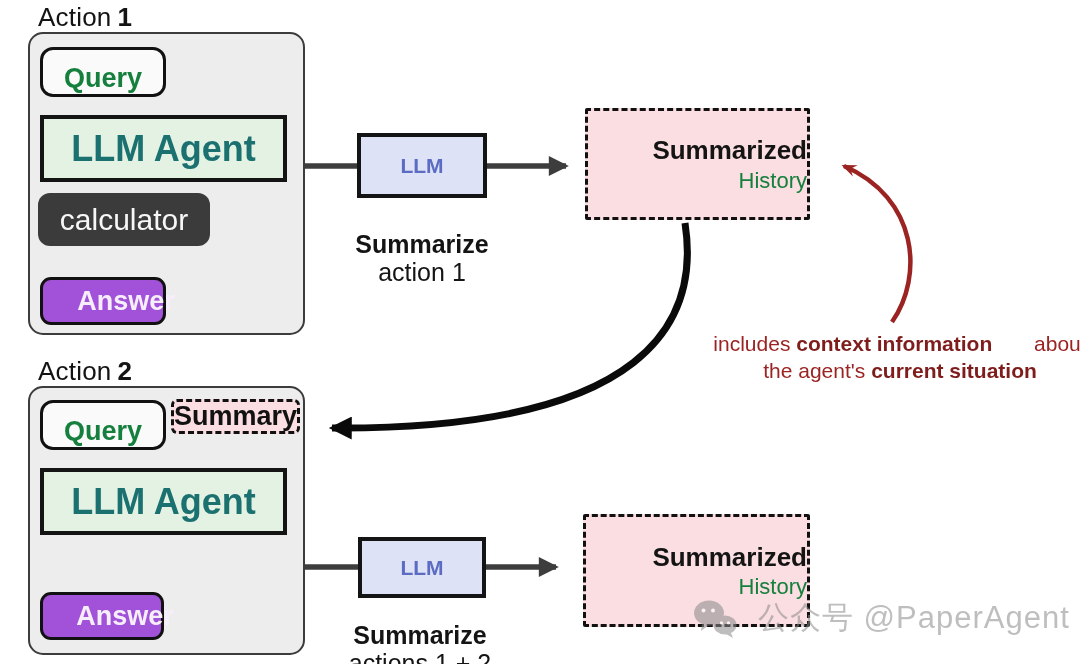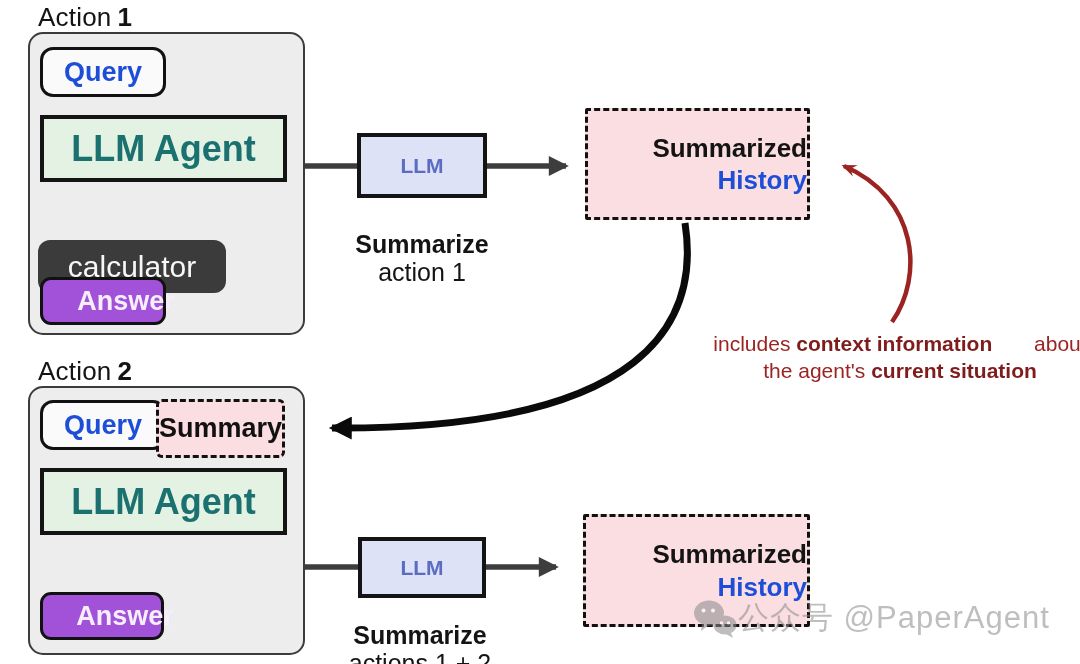--- a/index.html
+++ b/index.html
@@ -9,45 +9,45 @@
   }
   .abs{position:absolute;box-sizing:border-box;}
   
   .sec-label{font-size:26px;color:#141414;font-weight:500;letter-spacing:.2px;}
   .sec-label b{font-weight:800;margin-left:6px;}
   
   .panel{background:#ededed;border:2.5px solid #3c3c3c;border-radius:15px;}
   
   .node{display:flex;align-items:center;justify-content:center;text-align:center;}
   .query{background:#fafafa;border:3.5px solid #111;border-radius:13px;
-         font-weight:800;font-size:27px;color:#1d4ed8;}
+         font-weight:800;font-size:27px;color:#15803d;align-items:flex-end;}
   .agent{background:#e4f2e3;border:4px solid #141414;
          font-weight:800;font-size:36px;color:#1b7170;}
   .tool{background:#3b3b3b;border-radius:12px;color:#f7f7f7;
         font-weight:500;font-size:30px;}
   .answer{background:#a152d8;border:3px solid #111;border-radius:11px;
           color:#f7eefb;font-weight:800;font-size:27px;padding-left:46px;}
   .llmbox{background:#dde2f6;border:4px solid #141414;
           color:#5b6cc2;font-weight:800;font-size:21px;}
   .pinkbox{background:#fbdee1;border:3.5px dashed #111;border-radius:2px;
            flex-direction:column;line-height:1.25;align-items:flex-end;}
   .pinkbox .l1{font-weight:800;font-size:26px;color:#141414;}
-  .pinkbox .l2{font-weight:700;font-size:26px;color:#1d4ed8;}
+  .pinkbox .l2{font-weight:400;font-size:22px;color:#15803d;}
   .summary{background:#fbdee1;border:3px dashed #111;border-radius:6px;
            font-weight:800;font-size:27px;color:#111;}
   
   .caption{text-align:center;line-height:1.12;color:#141414;font-size:25px;margin-top:14px;}
   .caption .b{font-weight:800;display:block;}
   .caption .r{font-weight:400;display:block;}
   
   .annot{width:420px;text-align:center;font-size:21px;line-height:1.28;}
   .annot .red{color:#9b2423;font-weight:500;margin-left:36px;}
   .annot .blk{color:#7f1d1d;font-weight:800;}
   
-  .watermark{display:flex;align-items:center;gap:0;opacity:.55;color:#8a8a8a;
+  .watermark{display:flex;align-items:center;gap:20px;opacity:.55;color:#8a8a8a;
              font-size:31px;font-weight:500;letter-spacing:1px;z-index:5;}
   svg.layer{position:absolute;left:0;top:0;z-index:1;}
   .abs.node,.panel,.sec-label,.caption,.annot{z-index:2;}
 </style>
 </head>
 <body>
 
 <svg class="layer" width="1080" height="664" viewBox="0 0 1080 664">
   <defs>
     <marker id="ah-dark" viewBox="0 0 10 10" refX="8.6" refY="5" orient="auto" markerUnits="userSpaceOnUse" markerWidth="22" markerHeight="20">
@@ -86,21 +86,21 @@
 <div class="abs panel" style="left:28px;top:32px;width:277px;height:303px;"></div>
 
 <div class="abs node query" style="left:40px;top:47px;width:126px;height:50px;">
   <span>Query</span>
 </div>
 
 <div class="abs node agent" style="left:40px;top:115px;width:247px;height:67px;">
   <span>LLM Agent</span>
 </div>
 
-<div class="abs node tool" style="left:38px;top:193px;width:188px;height:53px;margin-top:47px;">
+<div class="abs node tool" style="left:38px;top:193px;width:172px;height:53px;">
   <span>calculator</span>
 </div>
 
 <div class="abs node answer" style="left:40px;top:277px;width:126px;height:48px;">
   <span>Answer</span>
 </div>
 
 <div class="abs node llmbox" style="left:357px;top:133px;width:130px;height:65px;">
   <span>LLM</span>
 </div>
@@ -123,21 +123,21 @@
 <div class="abs sec-label" style="left:38px;top:356px;">
   <span>Action</span><b>2</b>
 </div>
 
 <div class="abs panel" style="left:28px;top:386px;width:277px;height:269px;"></div>
 
 <div class="abs node query" style="left:40px;top:400px;width:126px;height:50px;">
   <span>Query</span>
 </div>
 
-<div class="abs node summary" style="left:156px;top:399px;width:129px;height:59px;">
+<div class="abs node summary" style="left:171px;top:399px;width:129px;height:35px;">
   <span>Summary</span>
 </div>
 
 <div class="abs node agent" style="left:40px;top:468px;width:247px;height:67px;">
   <span>LLM Agent</span>
 </div>
 
 <div class="abs node answer" style="left:40px;top:592px;width:124px;height:48px;">
   <span>Answer</span>
 </div>

